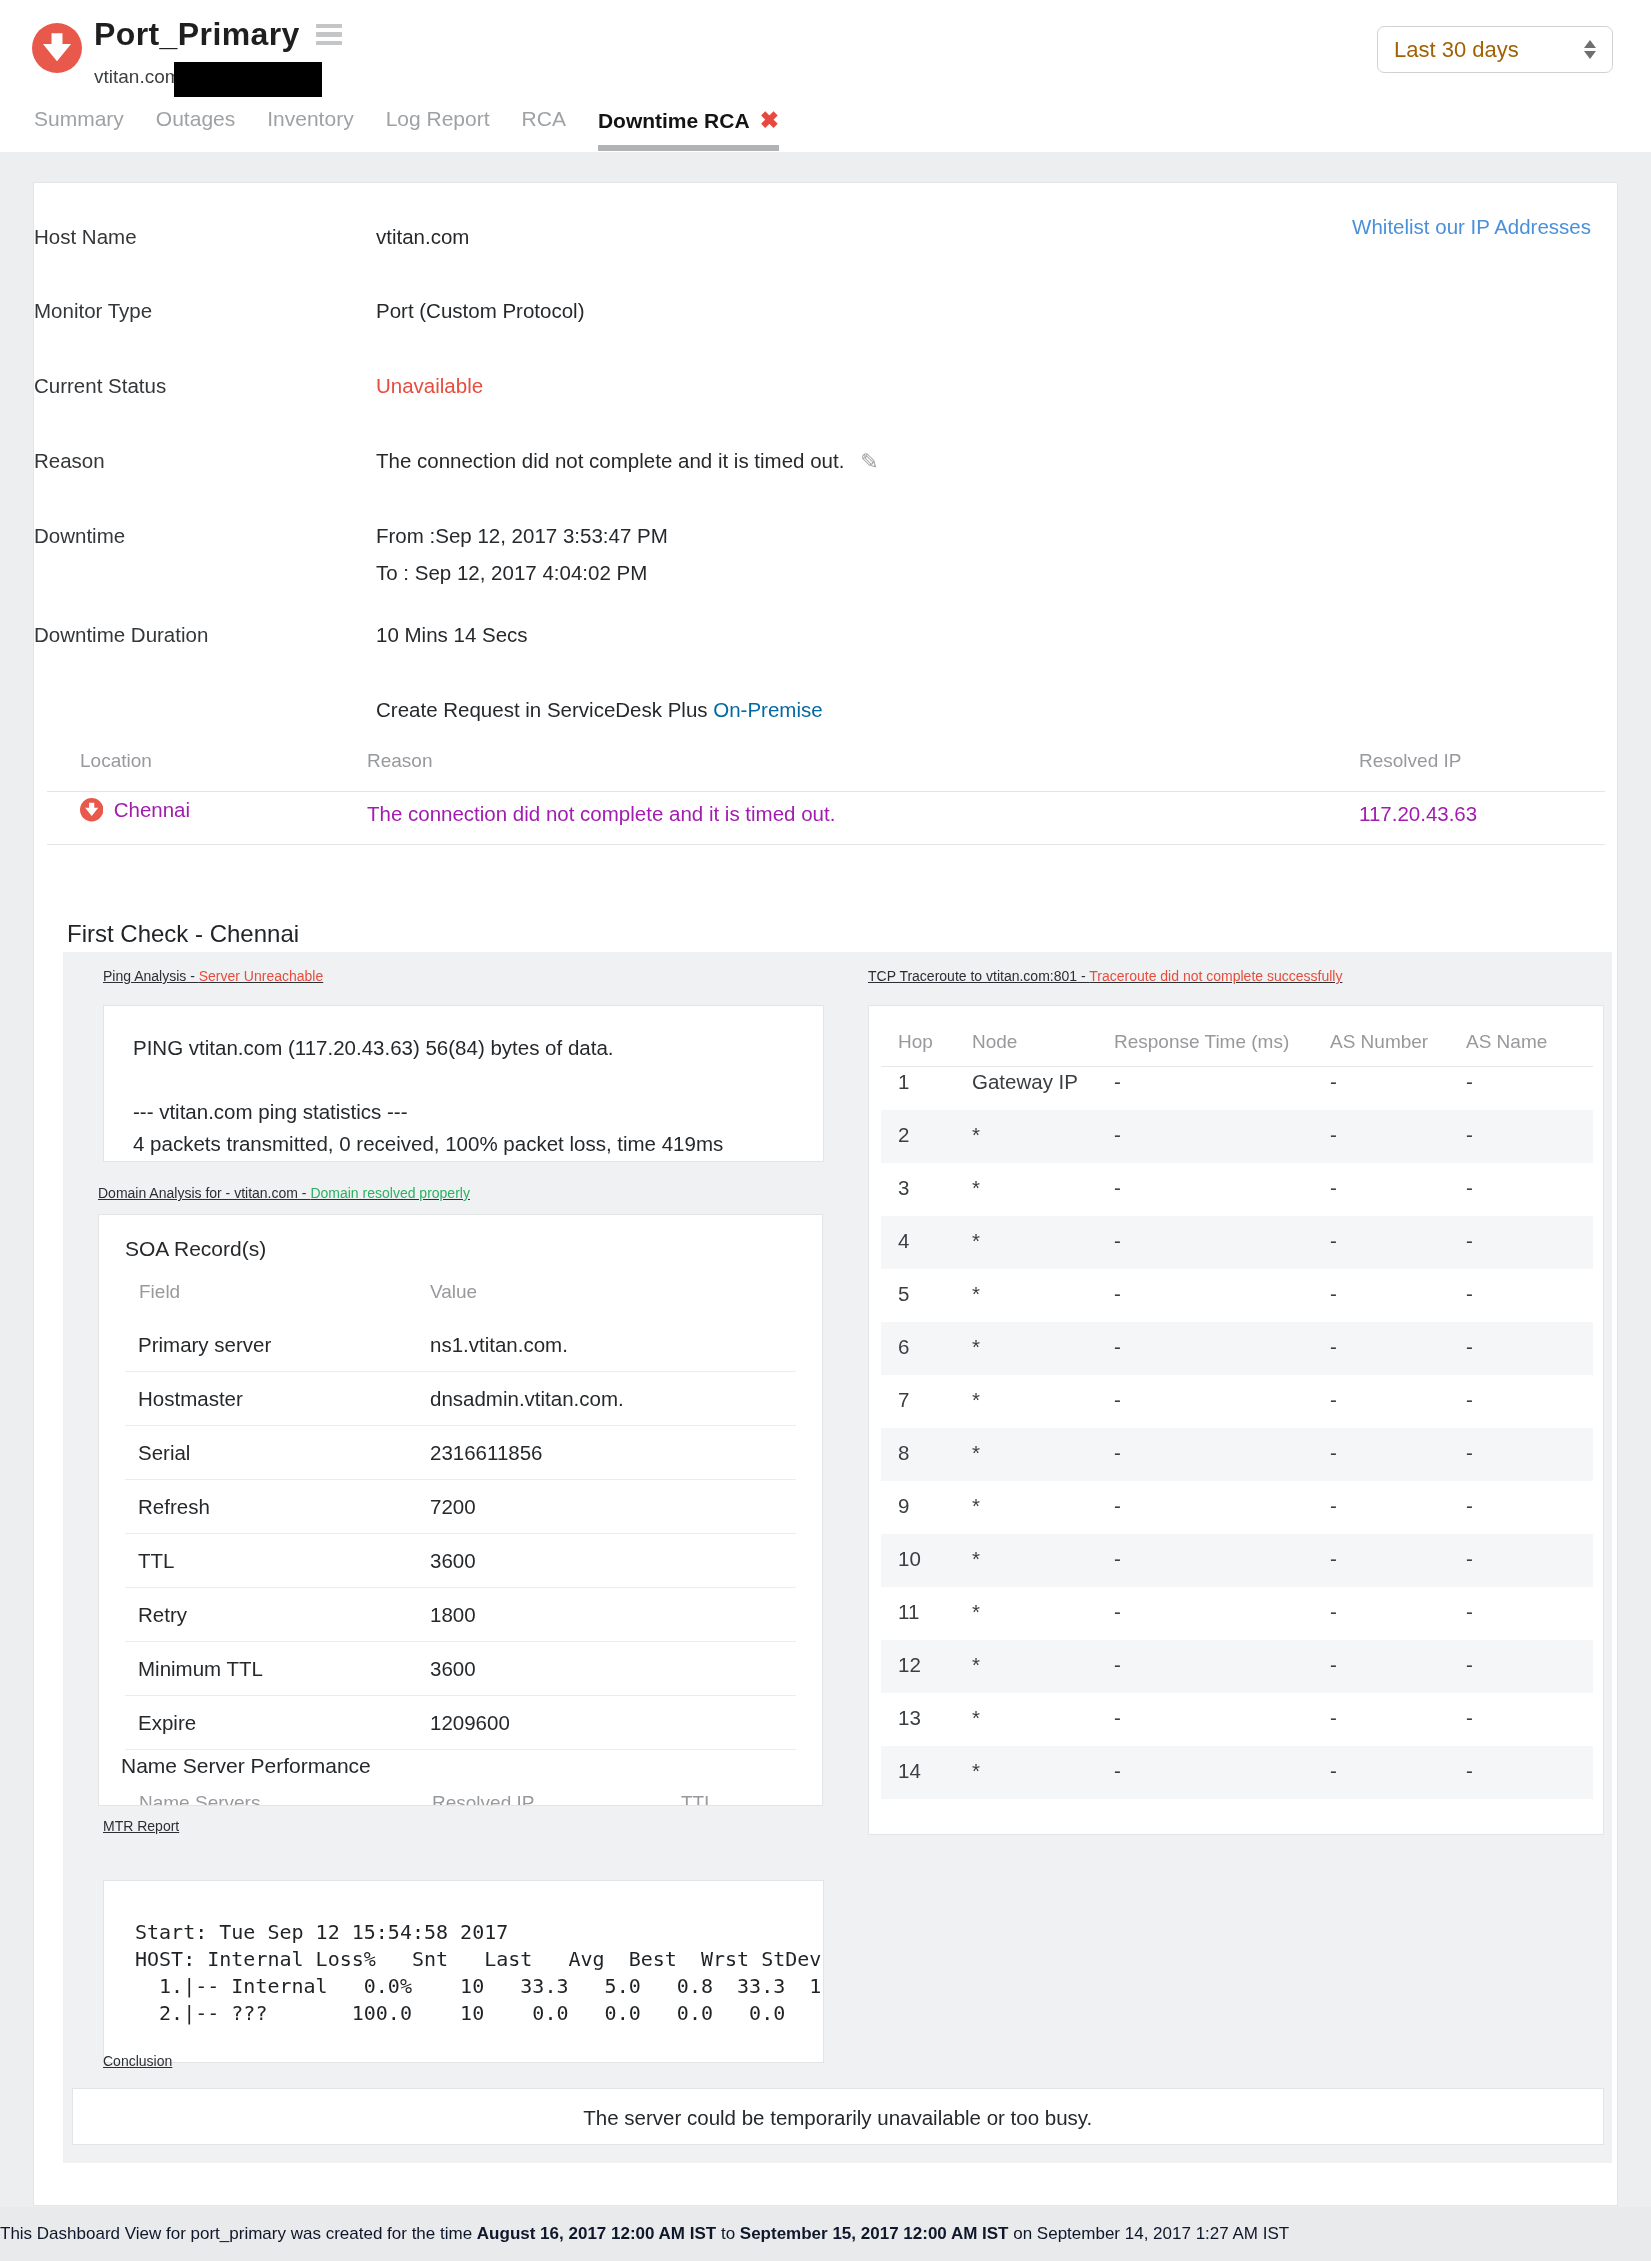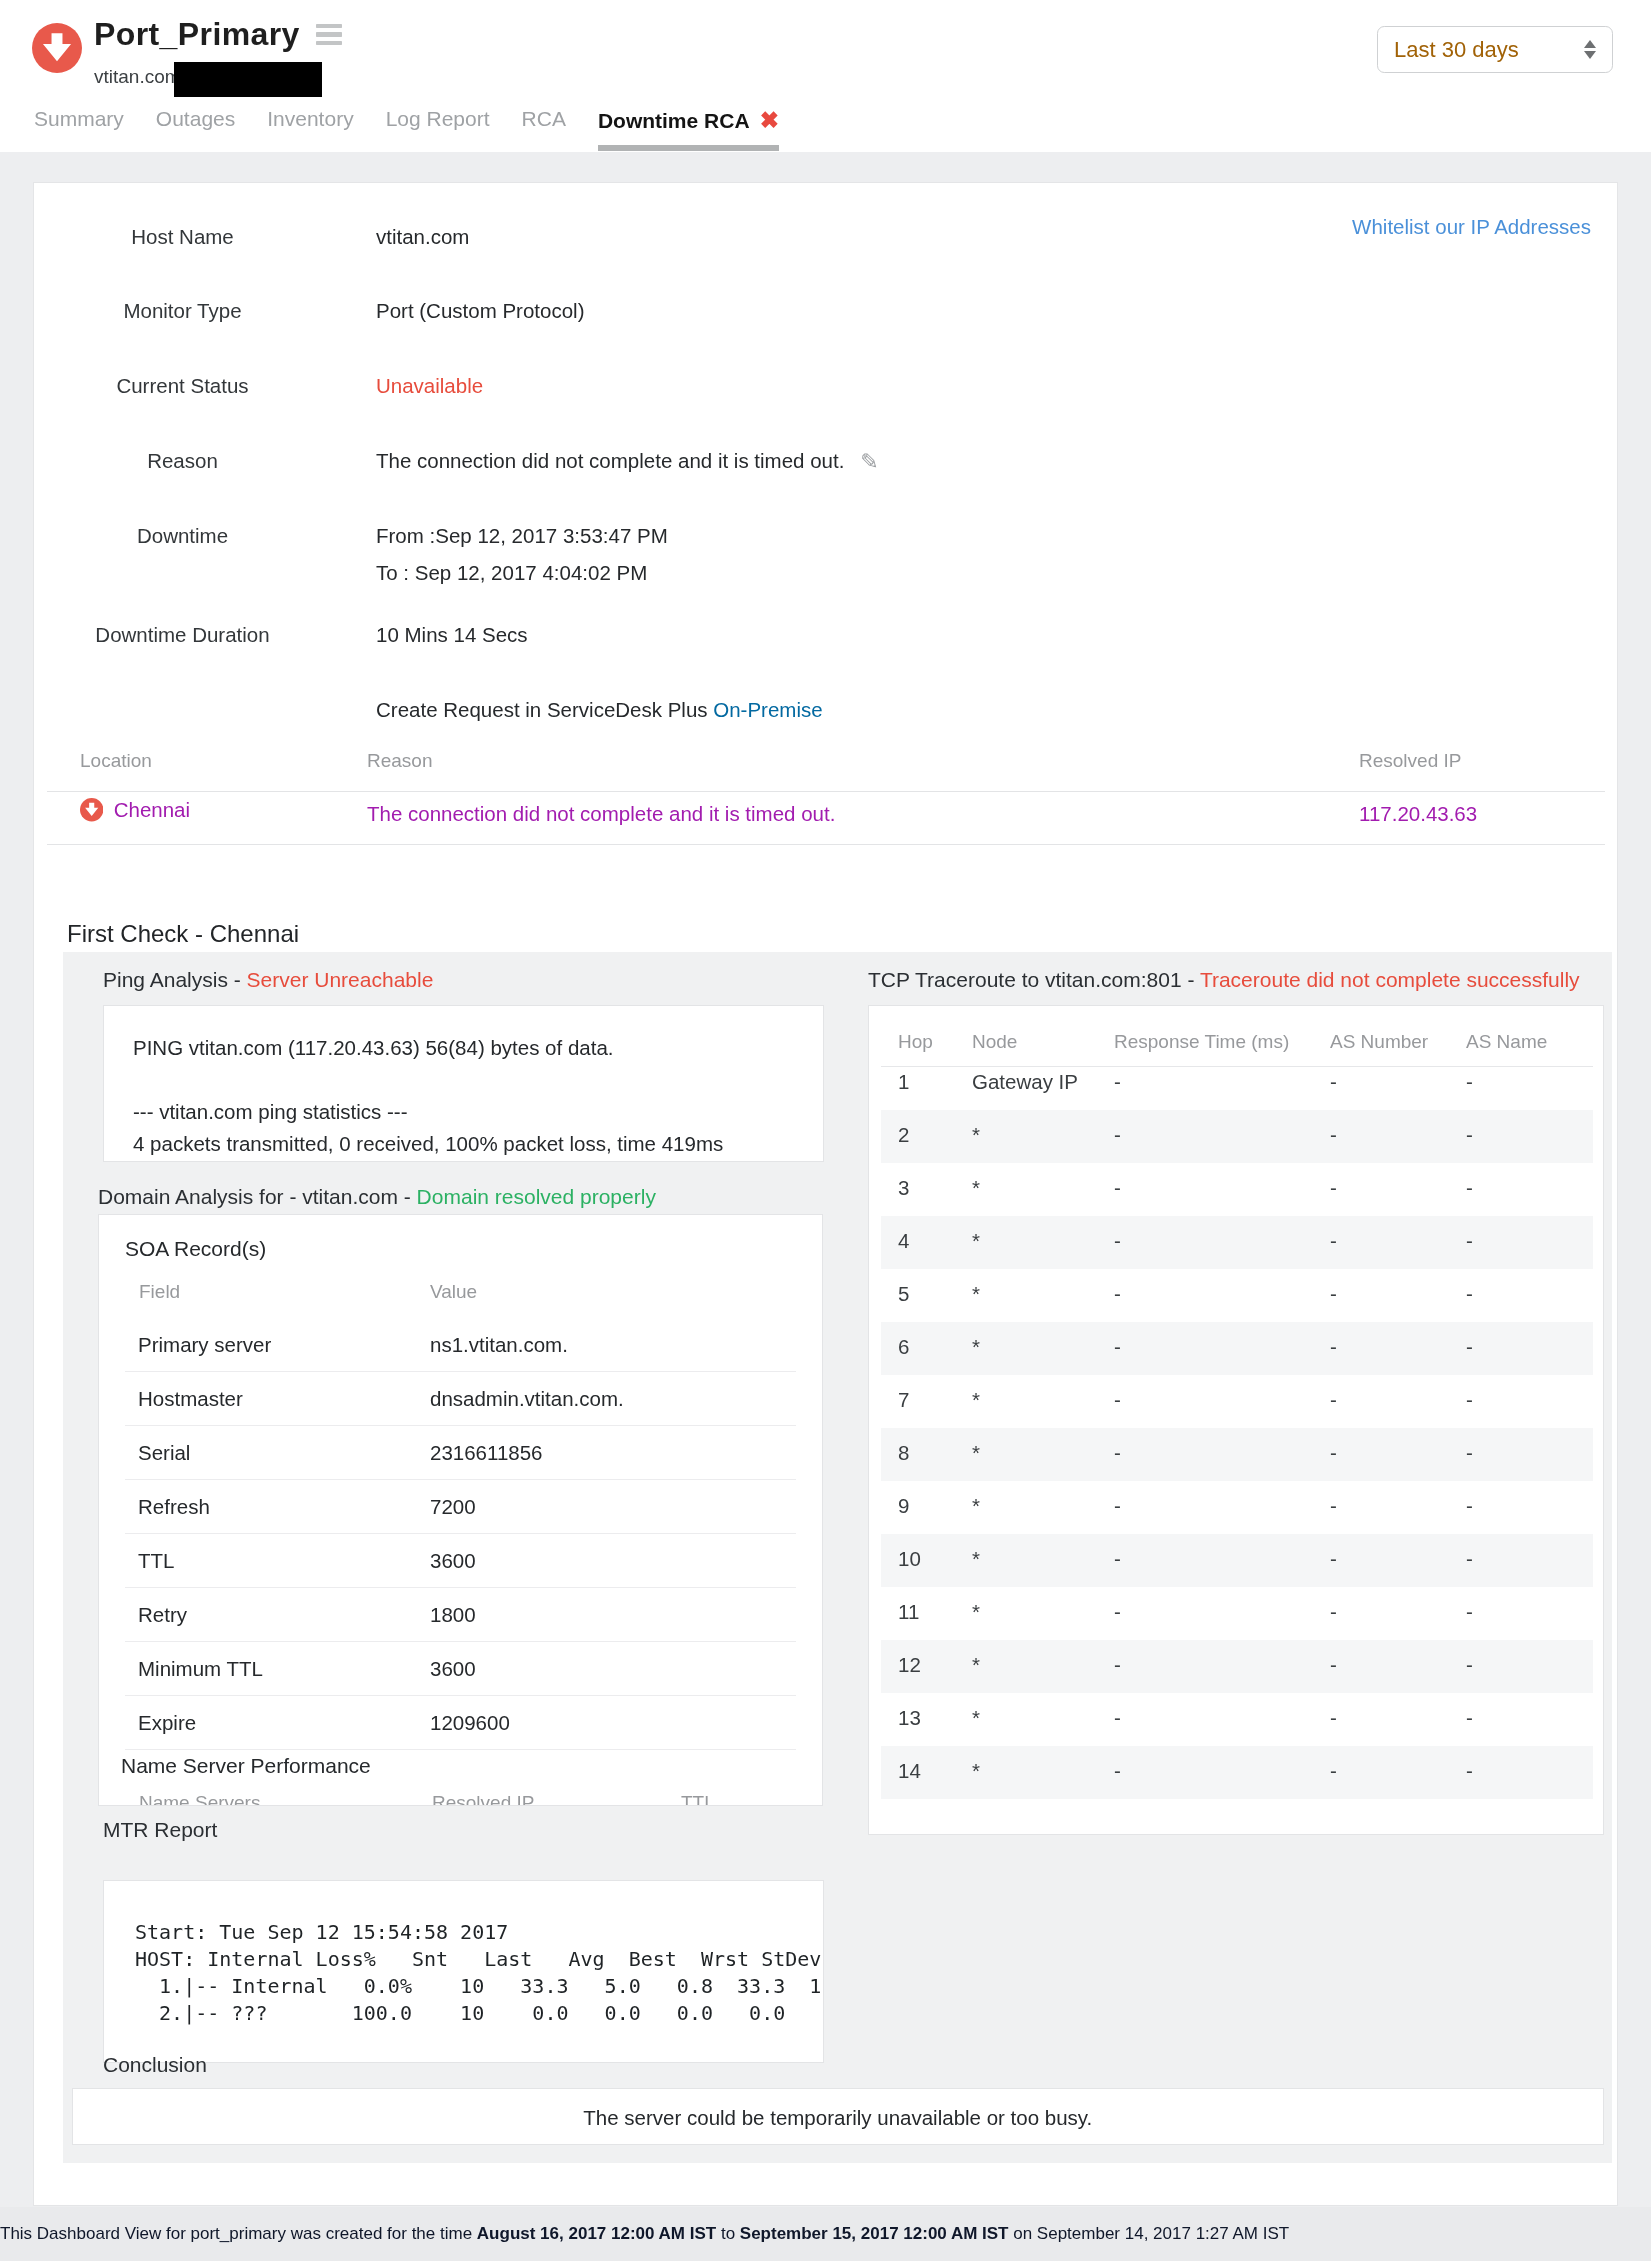--- a/index.html
+++ b/index.html
@@ -30,37 +30,37 @@
   .tab .close{color:#e8493f;font-weight:bold;font-size:23px;margin-left:10.3px;}
 
   
   .bodybg{position:absolute;left:0;top:152px;width:1651px;height:2110px;background:#edeef0;}
   .card{position:absolute;left:33px;top:182px;width:1585px;height:2024px;background:#fff;border:0.7px solid #e4e5e7;box-sizing:border-box;}
 
   .whitelist{position:absolute;right:26px;top:32px;font-size:20.5px;color:#4a90d9;cursor:pointer;}
 
   
   .drow{position:absolute;left:0;display:flex;align-items:flex-start;}
-  .dlabel{width:297px;text-align:center;font-size:20.5px;color:#33373a;}
+  .dlabel{width:297px;text-align:left;font-size:20.5px;color:#33373a;}
   .dvalue{margin-left:45px;font-size:20.5px;color:#26292c;}
   .dvalue.red{color:#e74c3c;}
   .edit-ico{font-size:22px;color:#9a9da0;margin-left:16px;cursor:pointer;}
   .dt-line2{margin-top:13px;}
   .link-blue{color:#0369a1;cursor:pointer;}
 
   
   .loc-head{position:absolute;font-size:19px;color:#97999c;}
   .loc-sep{position:absolute;left:13px;width:1558px;height:0.7px;background:#e3e4e6;}
   .loc-cell{position:absolute;font-size:20.5px;color:#a21caf;}
   .loc-name{display:flex;align-items:center;gap:10.3px;}
 
   
   .fc-title{position:absolute;left:33px;top:737px;font-size:24px;color:#222528;}
   .fc-panel{position:absolute;left:29px;top:769px;width:1549px;height:1211px;background:#f0f1f2;}
-  .sec-title{position:absolute;font-size:21px;color:#2b2f33;}
+  .sec-title{position:absolute;font-size:14px;color:#2b2f33;text-decoration:underline;}
   .sec-title .status-red{color:#e74c3c;}
   .sec-title .status-green{color:#2bb163;}
   .wbox{position:absolute;background:#fff;border:0.7px solid #e3e4e6;box-sizing:border-box;}
 
   
   .ping-line{font-size:20.5px;color:#26292c;line-height:32px;white-space:pre;}
 
   
   .soa-title{position:absolute;left:26px;top:22px;font-size:21px;color:#26292c;}
   .soa-headrow{position:absolute;left:0;top:66px;width:100%;}

